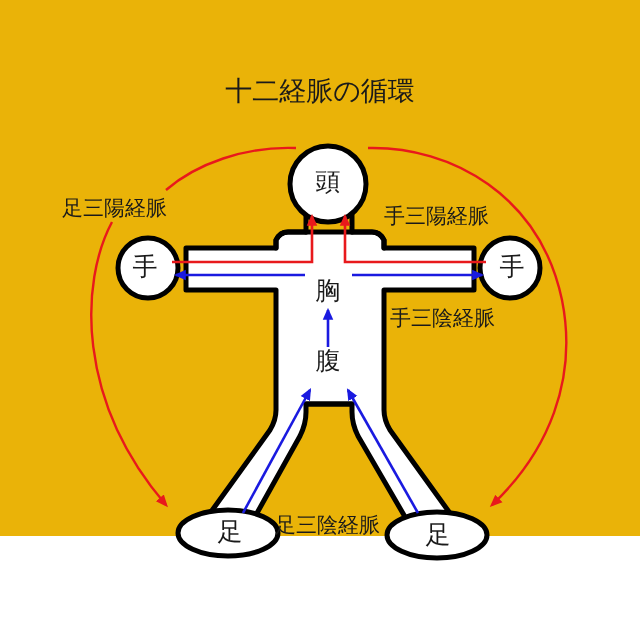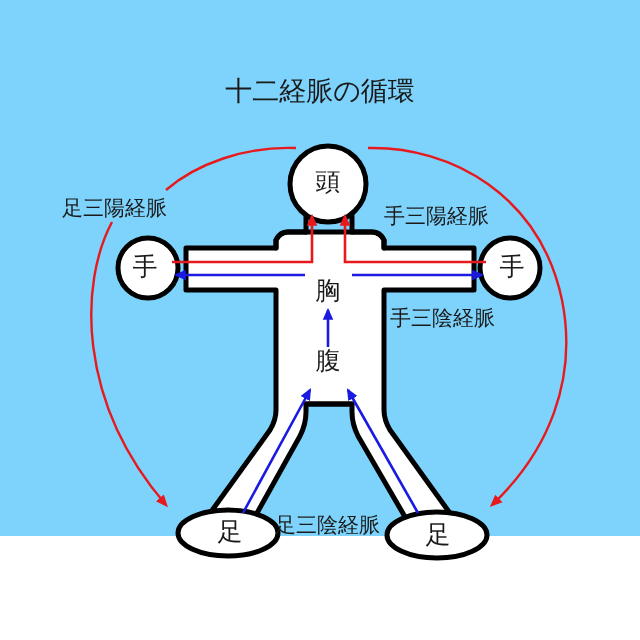--- a/index.html
+++ b/index.html
@@ -10,21 +10,21 @@
   body {
     width: 640px;
     height: 640px;
     font-family: "Liberation Sans", "DejaVu Sans", sans-serif;
     overflow: hidden;
   }
   #diagram-root {
     position: relative;
     width: 640px;
     height: 536px;
-    background: #7dd3fc;
+    background: #eab308;
   }
   svg#meridian-svg {
     display: block;
     width: 640px;
     height: 640px;
   }
   .body-outline {
     fill: none;
     stroke: #000000;
     stroke-width: 5;

